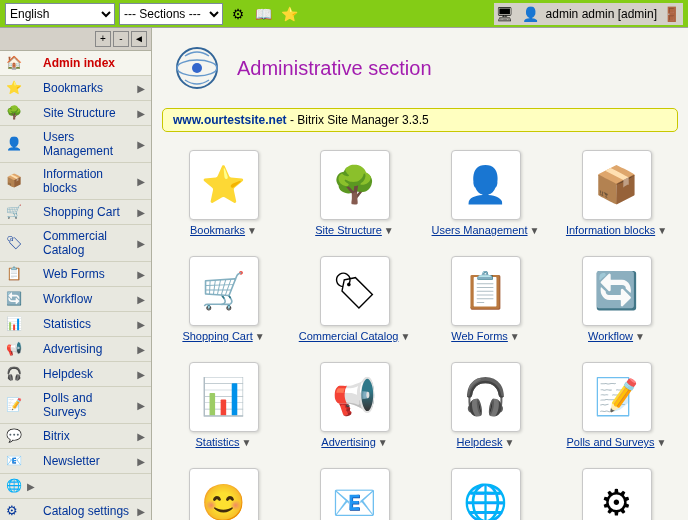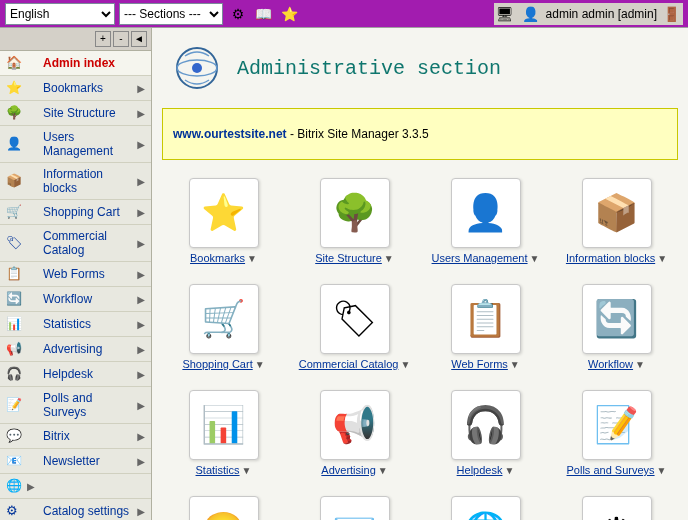--- a/index.html
+++ b/index.html
@@ -1,20 +1,20 @@
 <!DOCTYPE html>
 <html><head>
   <meta charset="utf-8">
   <style>
     * { box-sizing: border-box; margin: 0; padding: 0; }
     body { font-family: Arial, sans-serif; font-size: 12px; background: #d4d0c8; width: 688px; height: 520px; overflow: hidden; }
 
     
     #toolbar {
-      display: flex; align-items: center; background: #a21caf; border-bottom: 1px solid #a0a0a0;
+      display: flex; align-items: center; background: #84cc16; border-bottom: 1px solid #a0a0a0;
       padding: 3px 5px; height: 28px; gap: 4px;
     }
     #toolbar select { height: 22px; font-size: 12px; background: white; border: 1px solid #7a8a9a; }
     #toolbar .site-select { width: 110px; }
     #toolbar .section-select { width: 104px; }
     .toolbar-icon { width: 22px; height: 22px; display: flex; align-items: center; justify-content: center; cursor: pointer; font-size: 14px; }
     .toolbar-spacer { flex: 1; }
     .admin-info { display: flex; align-items: center; background: #d4d0c8; gap: 4px; font-size: 12px; }
     .admin-text { font-size: 12px; }
 
@@ -41,26 +41,26 @@
     .sidebar-item.active { color: #cc0000; background: #f5f5ee; }
     .sidebar-item.active .item-label { color: #cc0000; font-weight: bold; }
 
     
     #content { flex: 1; background: #f5f5f0; overflow-y: auto; padding: 10px; }
 
     
     .content-header { display: flex; align-items: center; gap: 10px; margin-bottom: 10px; padding: 5px; }
     .content-logo { width: 60px; height: 50px; display: flex; align-items: center; justify-content: center; }
     .content-logo svg { width: 55px; height: 45px; }
-    .content-title { font-size: 20px; color: #0f766e; font-weight: normal; font-family: Liberation Mono, monospace; }
+    .content-title { font-size: 20px; color: #a21caf; font-weight: normal; }
 
     
     .info-bar {
-      background: #ffffc0; border: 1px solid #c8c800; padding: 18px 10px;
-      margin-bottom: 12px; font-size: 12px; border-radius: 0;
+      background: #ffffc0; border: 1px solid #c8c800; padding: 4px 10px;
+      margin-bottom: 12px; font-size: 12px; border-radius: 5px;
     }
     .info-bar a { color: #003399; text-decoration: none; font-weight: bold; }
 
     
     .module-grid {
       display: grid; grid-template-columns: repeat(4, 1fr); gap: 8px;
     }
     .module-item {
       display: flex; flex-direction: column; align-items: center; cursor: pointer;
       padding: 6px 4px;

